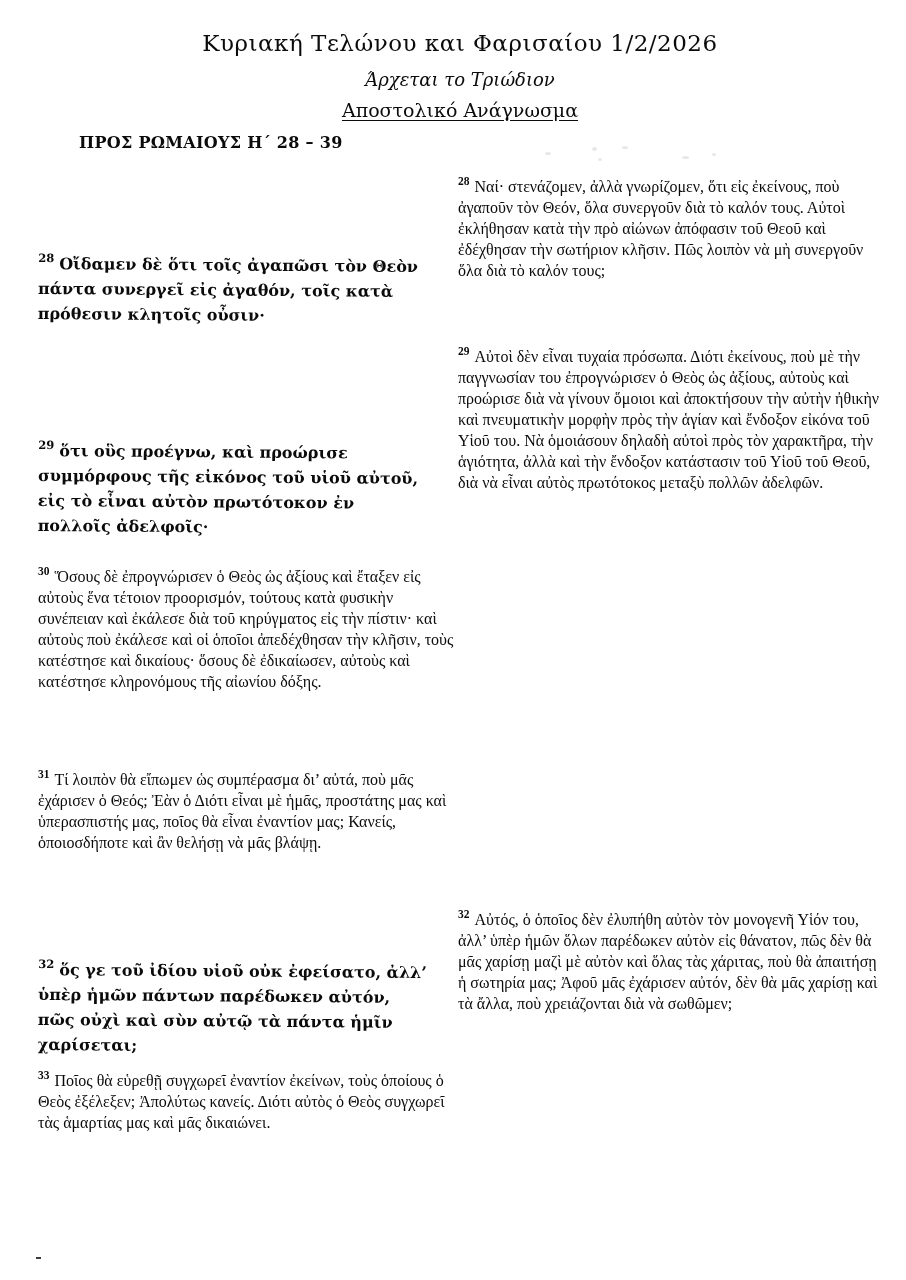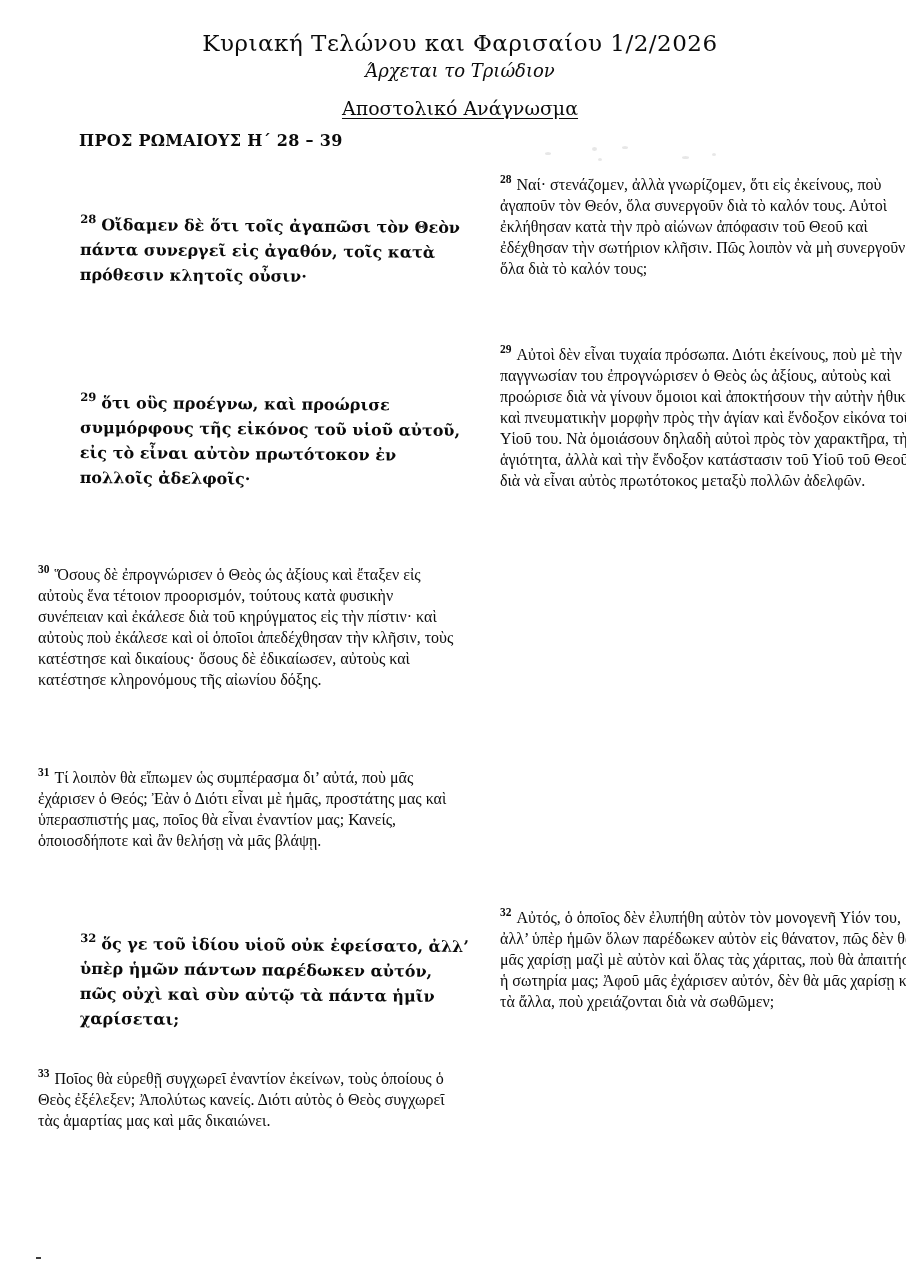--- a/index.html
+++ b/index.html
@@ -21,26 +21,26 @@
   }
   
   .doc-header { text-align: center; }
   .doc-title {
     margin: 30px 0 0 0;
     font-size: 23px;
     font-weight: normal;
     letter-spacing: 0.5px;
   }
   .doc-subtitle-italic {
-    margin-top: 4px;
+    margin-top: 13px;
     font-size: 18px;
     font-style: italic;
   }
   .doc-subtitle-underlined {
-    margin-top: 16px;
+    margin-top: 9px;
     font-size: 19px;
     text-decoration: underline;
     text-underline-offset: 3px;
   }
   .reading-ref {
     margin-top: 12px;
     font-size: 16px;
     font-weight: bold;
     text-align: left;
     letter-spacing: 0.3px;
@@ -49,24 +49,23 @@
   
   .verses { margin-top: 0; }
   .verse-row {
     display: flex;
     align-items: stretch;
   }
   .cell-left {
     flex: 0 0 420px;
     width: 420px;
     display: flex;
-    align-items: center;
+    align-items: flex-end;
     box-sizing: border-box;
     padding-right: 26px;
-    margin-left: 42px;
   }
   .cell-right {
     flex: 0 0 424px;
     width: 424px;
     box-sizing: border-box;
     font-family: Liberation Serif, serif;
   }
   p.original {
     margin: 0;
     font-size: 16px;

